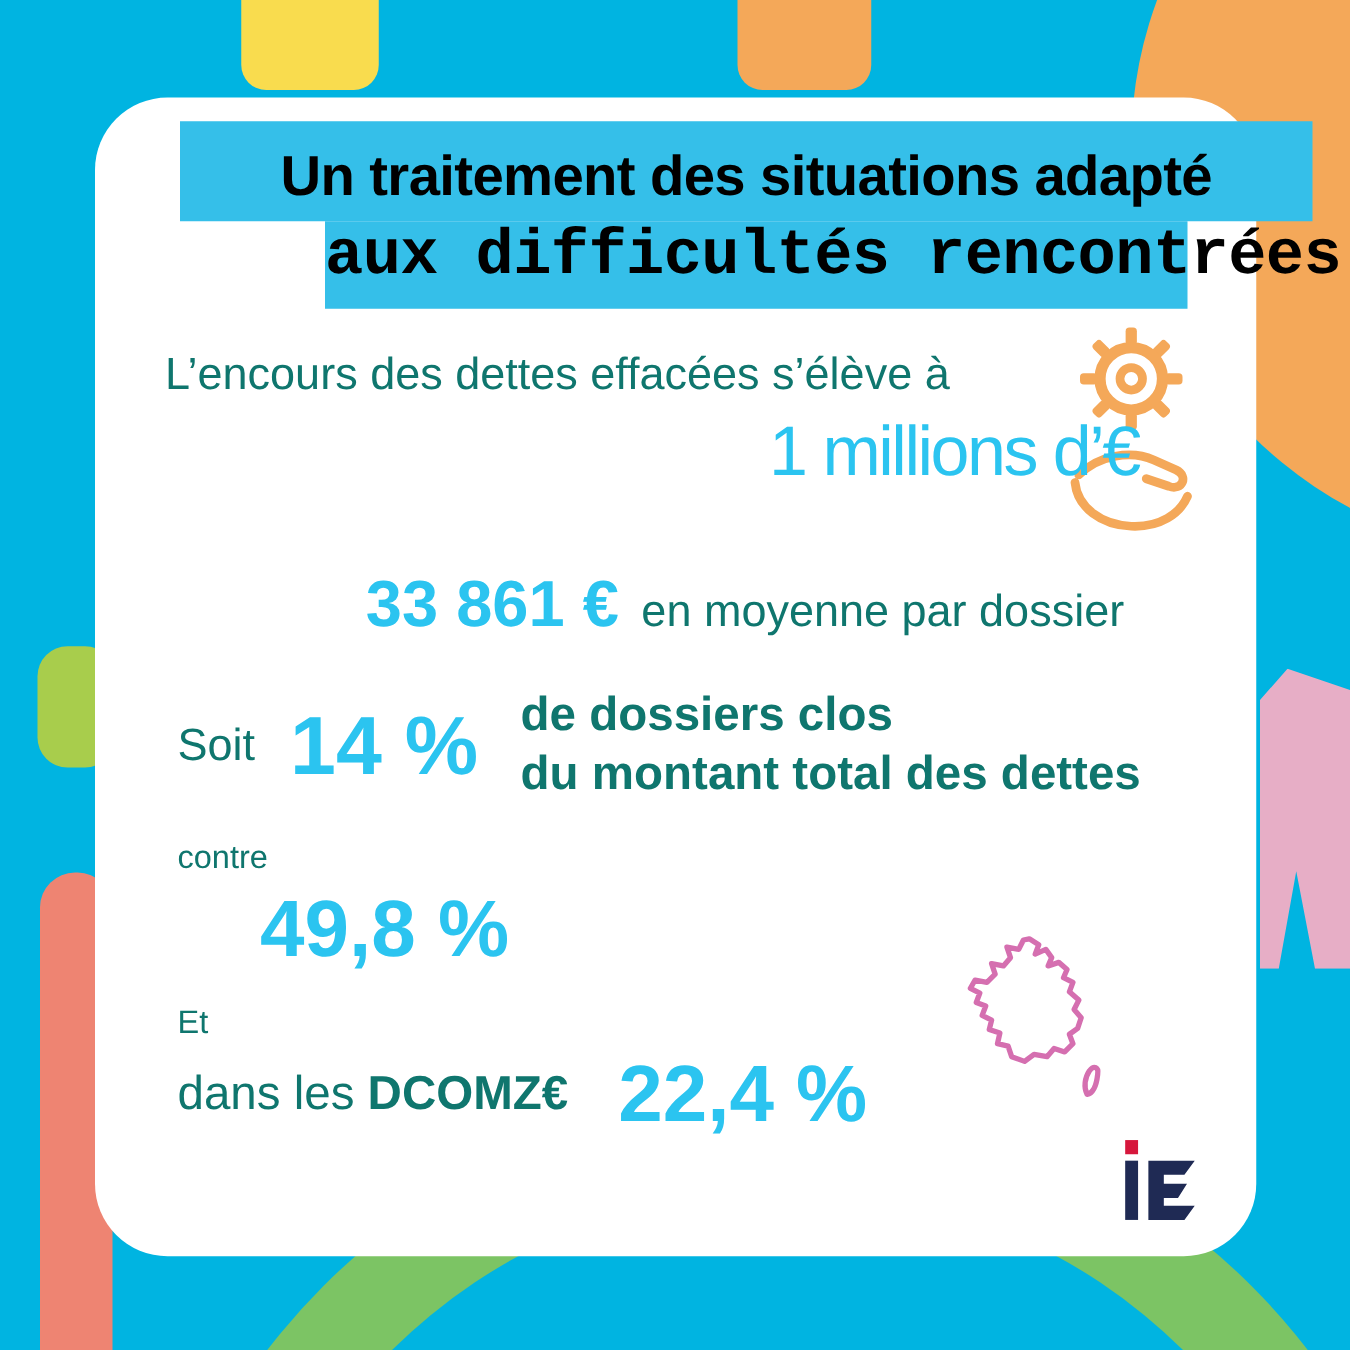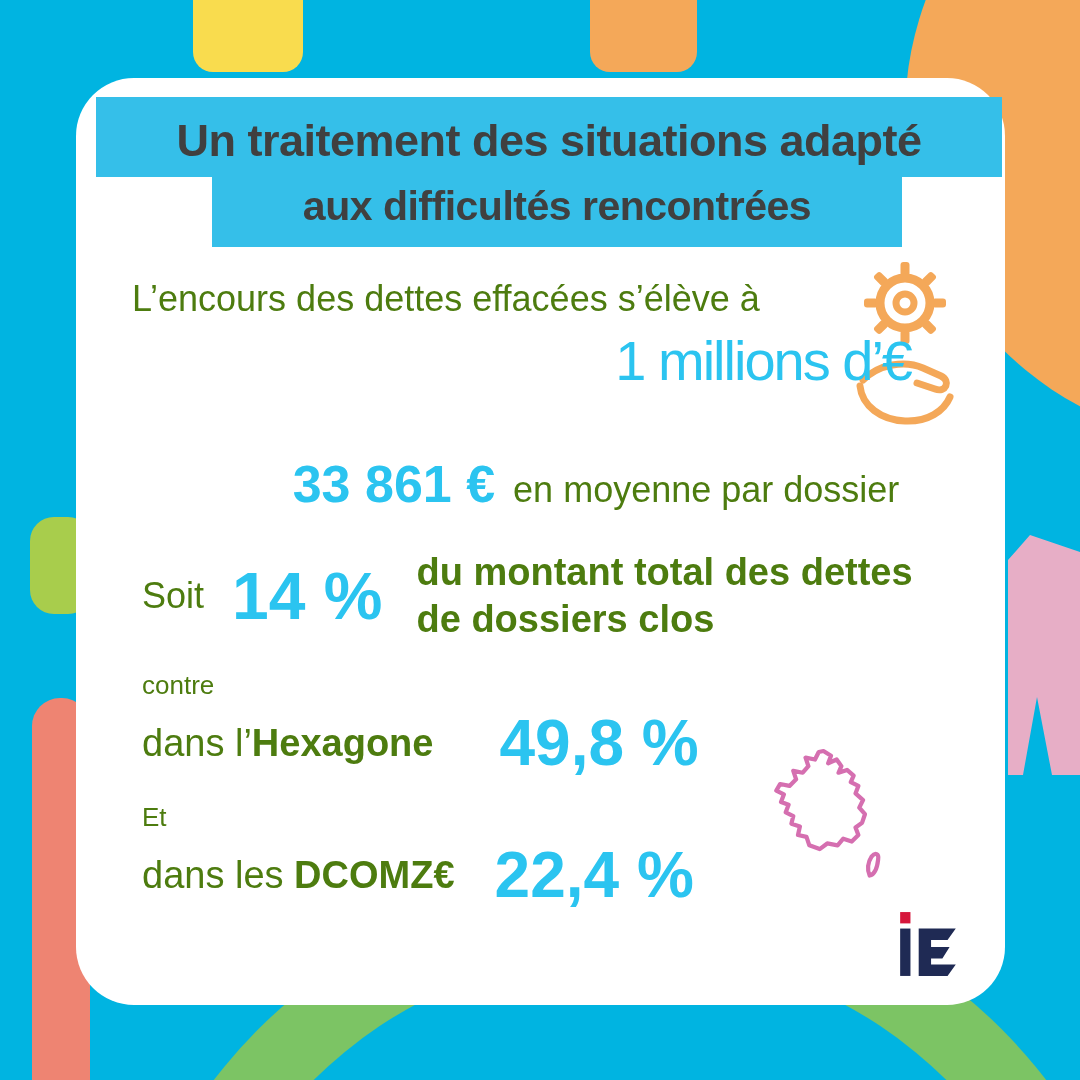--- a/index.html
+++ b/index.html
@@ -15,27 +15,27 @@
   .bar-salmon{left:32px;top:698px;width:58px;height:430px;background:#ee8472;border-radius:28px 28px 0 0;}
   .ring-green{left:105px;top:875px;width:1050px;height:1050px;background:#7cc464;border-radius:50%;}
   .ring-inner{left:180px;top:950px;width:900px;height:900px;background:#00b4e1;border-radius:50%;}
   .chevron-rose{left:990px;top:500px;width:90px;height:300px;background:#e7aec6;
     clip-path:polygon(18px 60px,40px 35px,90px 52px,90px 275px,62px 275px,47px 197px,33px 275px,18px 275px);}
 
   
   .card{left:76px;top:78px;width:929px;height:927px;background:#ffffff;border-radius:58px;}
 
   
-  .banner{background:#35bfe9;color:#404040;font-weight:bold;text-align:center;
-          white-space:nowrap;letter-spacing:-0.5px;}
+  .banner{background:#35bfe9;color:#000000;font-weight:bold;text-align:center;
+          white-space:nowrap;letter-spacing:-0.5px;margin-left:48px;}
   .banner1{left:20px;top:19px;width:906px;height:80px;font-size:45px;line-height:88px;}
-  .banner2{left:136px;top:99px;width:690px;height:70px;font-size:41px;line-height:58px;}
+  .banner2{left:136px;top:99px;width:690px;height:70px;font-size:51px;line-height:58px;font-family:Liberation Mono, monospace;}
 
   
-  .navy{color:#4d7c0f;}
+  .navy{color:#0f766e;}
   .cyan{color:#2bc4f0;}
   .t-body{font-size:36px;}
   .big-amount{left:95px;top:250px;width:740px;text-align:right;
               font-size:56px;font-weight:normal;letter-spacing:-2px;white-space:nowrap;}
   .row-avg{left:120px;top:376px;width:800px;display:flex;justify-content:center;
            align-items:baseline;gap:18px;white-space:nowrap;}
   .avg-num{font-size:52px;font-weight:bold;}
   .row-soit{left:66px;top:462px;height:112px;display:flex;align-items:center;white-space:nowrap;}
   .soit-pct{font-size:66px;font-weight:bold;margin-left:28px;}
   .soit-labels{margin-left:34px;font-size:38px;font-weight:bold;line-height:47px;}
@@ -102,30 +102,27 @@
 
     <div class="abs row-avg">
       <span class="avg-num cyan">33 861 €</span>
       <span class="navy t-body">en moyenne par dossier</span>
     </div>
 
     <div class="abs row-soit">
       <span class="navy t-body">Soit</span>
       <span class="soit-pct cyan">14 %</span>
       <span class="soit-labels navy">
+        <span style="display:block">de dossiers clos</span>
         <span style="display:block">du montant total des dettes</span>
-        <span style="display:block">de dossiers clos</span>
       </span>
     </div>
 
     <div class="abs navy cmp-intro pos-contre">contre</div>
     <div class="abs cmp-row pos-hex">
-      <span class="cmp-label navy">
-        <span>dans l’</span><b>Hexagone</b>
-      </span>
       <span class="cmp-pct cyan ml-hex">49,8 %</span>
     </div>
 
     <div class="abs navy cmp-intro pos-et">Et</div>
     <div class="abs cmp-row pos-dcom">
       <span class="cmp-label navy">
         <span>dans les </span><b>DCOMZ€</b>
       </span>
       <span class="cmp-pct cyan ml-dcom">22,4 %</span>
     </div>

